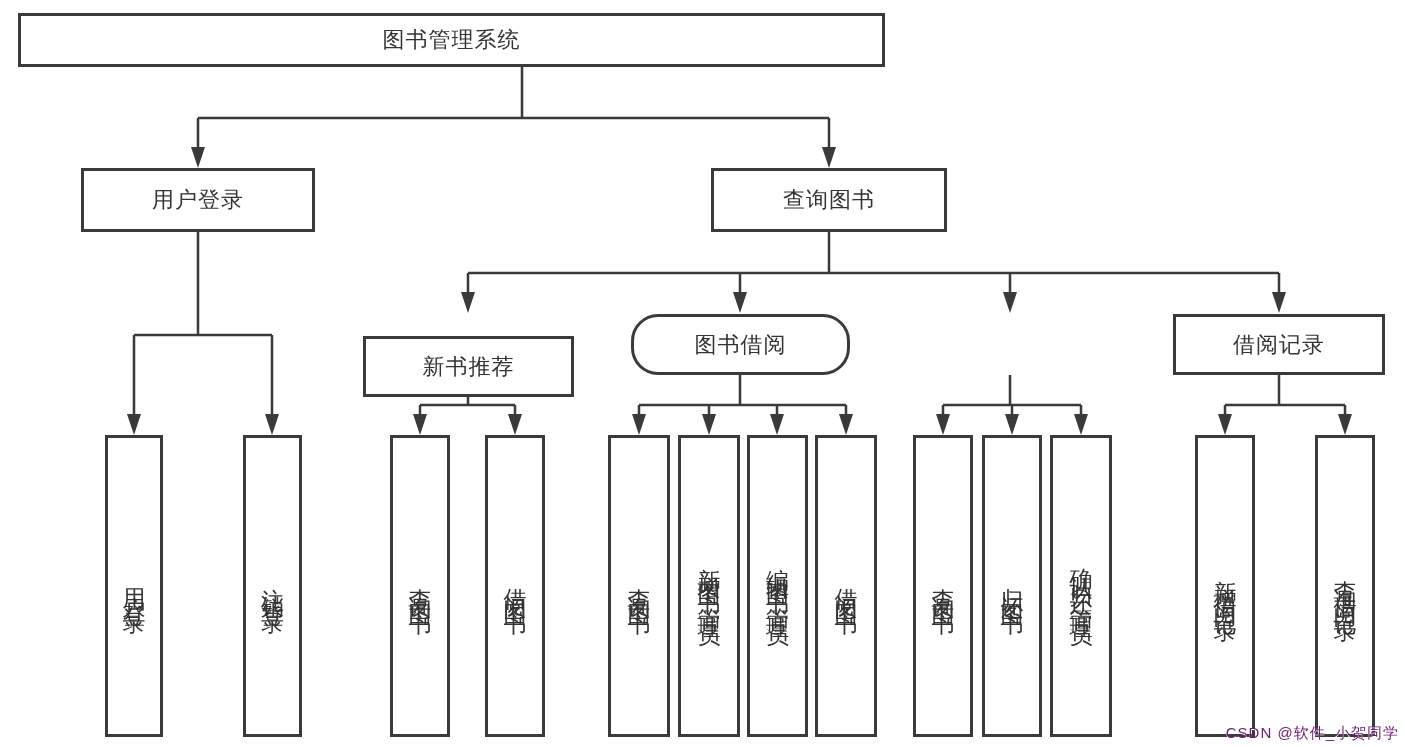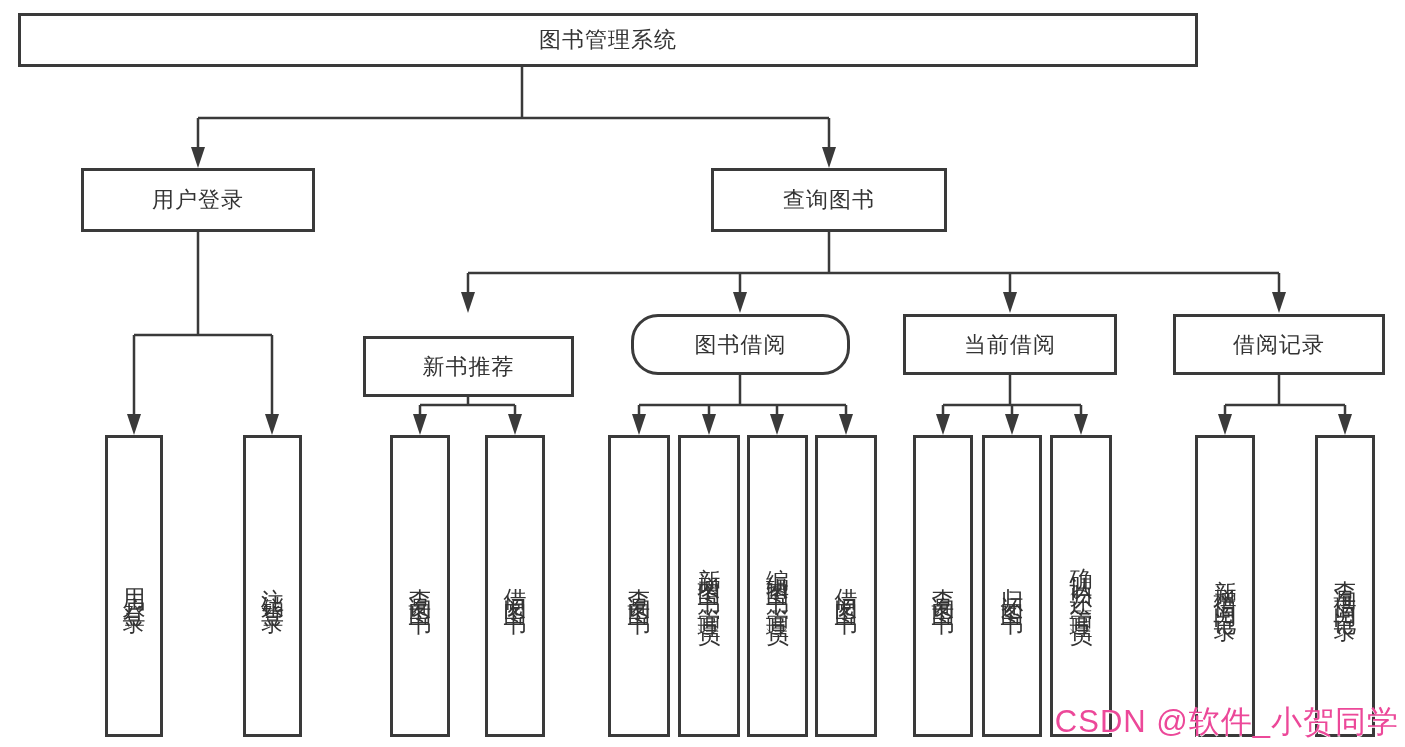--- a/index.html
+++ b/index.html
@@ -48,22 +48,22 @@
     fill: none;
   }
   .arrowhead {
     fill: #3a3a3a;
     stroke: none;
   }
   #watermark {
     position: absolute;
     right: 6px;
     bottom: 4px;
-    font-size: 31px;
-    color: #ec4899;
+    font-size: 15px;
+    color: #701a75;
     text-shadow: 0 1px 0 #ffffff;
     z-index: 5;
     letter-spacing: 1px;
   }
 </style>
 </head>
 <body>
 
 <div id="canvas">
 
@@ -96,28 +96,27 @@
     <path class="edge" d="M1010 375 V405 M943 405 H1081 M943 405 V415 M1012 405 V415 M1081 405 V415"></path>
     <polygon class="arrowhead" points="936,414 950,414 943,435"></polygon>
     <polygon class="arrowhead" points="1005,414 1019,414 1012,435"></polygon>
     <polygon class="arrowhead" points="1074,414 1088,414 1081,435"></polygon>
 
     <path class="edge" d="M1279 375 V405 M1225 405 H1345 M1225 405 V415 M1345 405 V415"></path>
     <polygon class="arrowhead" points="1218,414 1232,414 1225,435"></polygon>
     <polygon class="arrowhead" points="1338,414 1352,414 1345,435"></polygon>
   </svg>
 
-  <div class="node" style="left:18px; top:13px; width:1180px; height:54px;">图书管理系统</div>
+  <div class="node" style="left:18px; top:13px; width:867px; height:54px;">图书管理系统</div>
 
   <div class="node" style="left:81px; top:168px; width:234px; height:64px;">用户登录</div>
   <div class="node" style="left:711px; top:168px; width:236px; height:64px;">查询图书</div>
 
   <div class="node" style="left:363px; top:300px; width:211px; height:61px;margin-top:36px;">新书推荐</div>
   <div class="node" style="left:631px; top:314px; width:219px; height:61px;border-radius:27px;">图书借阅</div>
-  <div class="node" style="left:903px; top:314px; width:214px; height:61px;">当前借阅</div>
   <div class="node" style="left:1173px; top:314px; width:212px; height:61px;">借阅记录</div>
 
   <div class="node v" style="left:105px; top:435px; width:58px; height:302px;">用户登录</div>
   <div class="node v" style="left:243px; top:435px; width:59px; height:302px;">注销登录</div>
 
   <div class="node v" style="left:390px; top:435px; width:60px; height:302px;">查询图书</div>
   <div class="node v" style="left:485px; top:435px; width:60px; height:302px;">借阅图书</div>
 
   <div class="node v" style="left:608px; top:435px; width:62px; height:302px;">查询图书</div>
   <div class="node v" style="left:678px; top:435px; width:62px; height:302px;">新增图书（管理员）</div>

